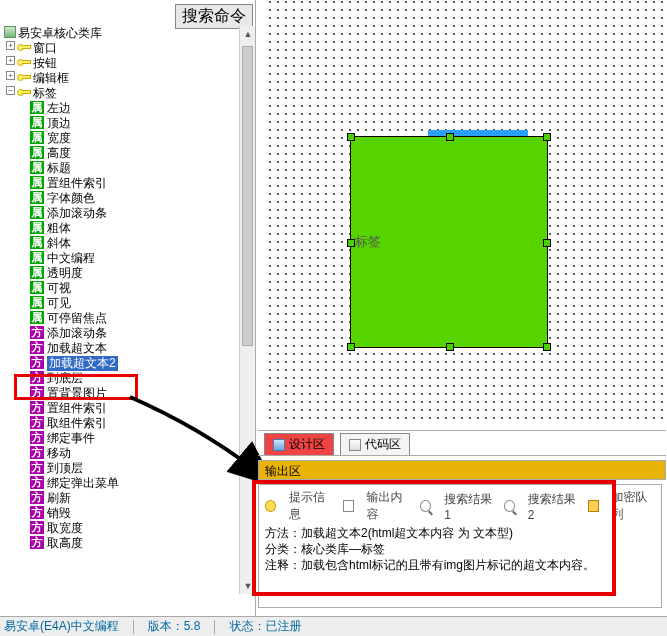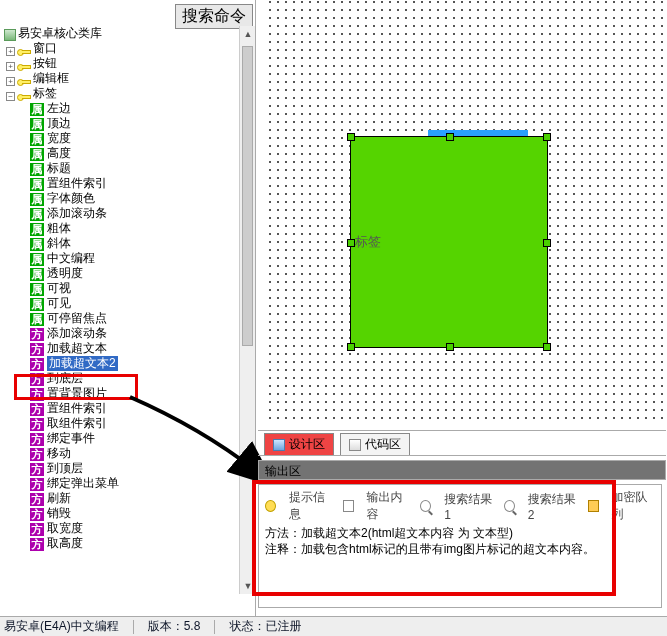--- a/index.html
+++ b/index.html
@@ -4,21 +4,21 @@
 <style>
 * { margin: 0; padding: 0; box-sizing: border-box; font-family: "Microsoft YaHei", SimSun, Arial, sans-serif; font-size: 12px; }
 body { background: #fff; width: 667px; height: 636px; overflow: hidden; position: relative; }
 
 
 .left-panel { position: absolute; left: 0; top: 0; width: 256px; height: 616px; border-right: 1px solid #aaa; background: #fff; }
 .search-bar { position: absolute; right: 2px; top: 4px; }
 .search-bar button { font-size: 16px; padding: 1px 6px; border: 1px solid #888; background: #e8e8e8; }
 .tree-scroll { position: absolute; left: 0; top: 26px; width: 240px; height: 568px; overflow: hidden; }
 .tree-root { padding-left: 4px; }
-.tree-node { white-space: nowrap; line-height: 15px; height: 15px; display: flex; align-items: flex-end; }
+.tree-node { white-space: nowrap; line-height: 15px; height: 15px; display: flex; align-items: flex-start; }
 .expander { width: 9px; height: 9px; border: 1px solid #888; display: inline-flex; align-items: center; justify-content: center; font-size: 8px; line-height: 1; margin-right: 2px; color: #555; }
 .icon-lib { display: inline-block; width: 12px; height: 12px; background: linear-gradient(to bottom, #cfe8cf, #7ab87a); border: 1px solid #5a9a5a; margin-right: 2px; }
 .icon-key { display: inline-block; width: 14px; height: 10px; position: relative; margin-right: 2px; }
 .icon-key::before { content: ""; position: absolute; left: 0; top: 3px; width: 5px; height: 5px; border: 1px solid #ccaa00; border-radius: 50%; background: #fff066; }
 .icon-key::after { content: ""; position: absolute; left: 5px; top: 4px; width: 8px; height: 2px; background: #fff066; border: 1px solid #ccaa00; border-left: none; }
 .prop-label { display: inline-block; width: 14px; height: 13px; line-height: 13px; text-align: center; color: #fff; font-weight: bold; font-size: 11px; margin-right: 3px; }
 .prop-shu { background: #00a600; }
 .prop-fang { background: #ad00ad; }
 .node-text { color: #000; }
 
@@ -51,36 +51,36 @@
 
 
 .tabs-bar { position: absolute; left: 258px; top: 430px; width: 408px; height: 26px; border-top: 1px solid #aaa; display: flex; gap: 6px; align-items: flex-end; padding-left: 6px; border-bottom: 1px solid #aaa; }
 .tab { border: 1px solid #888; border-bottom: none; padding: 2px 8px; display: flex; align-items: center; gap: 4px; background: #f4f4f4; }
 .tab.active { background: #ef4444; }
 .tab-ic { width: 12px; height: 12px; display: inline-block; }
 .ic-blue { background: linear-gradient(#cde5ff,#6da5df); border: 1px solid #4a7db0; }
 .ic-doc { background: linear-gradient(#fff,#ddd); border: 1px solid #888; }
 
 
-.output-hdr { position: absolute; left: 258px; top: 460px; width: 408px; height: 20px; background: #737373; border: 1px solid #aaa; line-height: 20px; padding-left: 6px; }
+.output-hdr { position: absolute; left: 258px; top: 460px; width: 408px; height: 20px; background: #eab308; border: 1px solid #aaa; line-height: 20px; padding-left: 6px; }
 .output-body { position: absolute; left: 258px; top: 484px; width: 404px; height: 124px; background: #fff; border: 1px solid #aaa; padding: 4px 6px; }
 .output-tabs { display: flex; gap: 10px; font-size: 11px; color: #444; margin-bottom: 2px; }
 .output-tabs .ot { display: flex; align-items: center; gap: 13px; }
 .ot-ic { width: 12px; height: 12px; display: inline-block; }
 .ic-warn { background: #ffdd55; border: 1px solid #c0a000; border-radius: 50%; }
 .ic-out { background: #fff; border: 1px solid #888; }
 .ic-mag { background: #fff; border: 1px solid #888; border-radius: 50%; position: relative; } 
 .ic-mag::after { content: ""; position: absolute; right: -3px; bottom: -3px; width: 5px; height: 2px; background: #666; transform: rotate(45deg); }
 .ic-lock { background: #ffcc55; border: 1px solid #b08000; }
 .out-line { line-height: 16px; color: #000; }
 
 .red-box-out { position: absolute; left: 252px; top: 480px; width: 364px; height: 116px; border: 4px solid #e80000; pointer-events: none; }
 
 
-.status-bar { position: absolute; left: 0; bottom: 0; width: 100%; height: 20px; background: #eee; border-top: 1px solid #aaa; display: flex; gap: 14px; align-items: center; padding-left: 4px; color: #0f172a; font-size: 12px; }
+.status-bar { position: absolute; left: 0; bottom: 0; width: 100%; height: 20px; background: #eee; border-top: 1px solid #aaa; display: flex; gap: 14px; align-items: center; padding-left: 4px; color: #0369a1; font-size: 12px; }
 .status-bar .sep { width: 1px; height: 14px; background: #aaa; }
 </style>
 </head>
 <body>
 
 <div class="left-panel">
   <div class="search-bar">
     <button>搜索命令</button>
   </div>
   <div class="tree-scroll">
@@ -299,20 +299,21 @@
     <span class="ot">
         <span class="ot-ic ic-mag"></span>
         <span>搜索结果2</span>
       </span>
     <span class="ot">
         <span class="ot-ic ic-lock"></span>
         <span>加密队列</span>
       </span>
   </div>
   <div class="out-line">方法：加载超文本2(html超文本内容 为 文本型)</div>
+  <div class="out-line">分类：核心类库—标签</div>
   <div class="out-line">注释：加载包含html标记的且带有img图片标记的超文本内容。</div>
 </div>
 <div class="red-box-out"></div>
 
 <div class="status-bar">
   <span>易安卓(E4A)中文编程</span>
   <span class="sep"></span>
   <span>版本：5.8</span>
   <span class="sep"></span>
   <span>状态：已注册</span>

